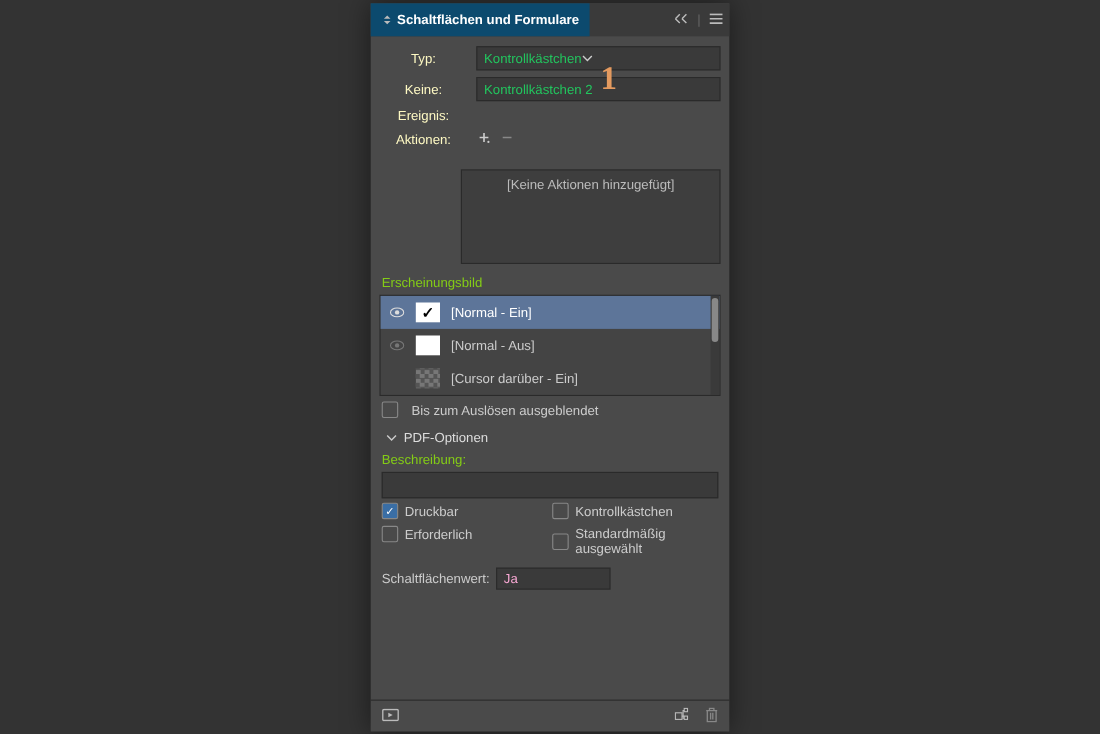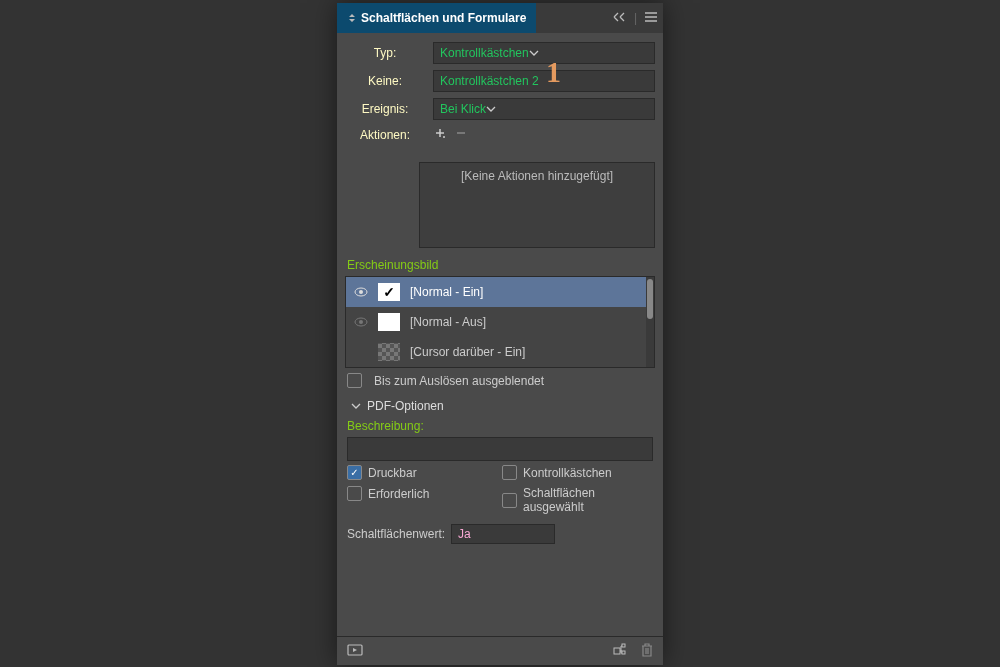--- a/index.html
+++ b/index.html
@@ -77,26 +77,20 @@
 
   <div class="row">
     <div class="lbl">Keine:</div>
     <div class="input">
       <span>Kontrollkästchen 2</span>
     </div>
   </div>
 
   <div class="row">
     <div class="lbl">Ereignis:</div>
-    <div class="select">
-      <span>Bei Klick</span>
-      <svg width="10" height="10" viewBox="0 0 10 10">
-          <path d="M1 3 L5 7 L9 3" stroke="#ccc" stroke-width="1.3" fill="none"></path>
-        </svg>
-    </div>
   </div>
 
   <div class="row indent">
     <div class="lbl">Aktionen:</div>
     <div class="action-icons">
       <span><svg width="14" height="14" viewBox="0 0 14 14">
             <path d="M7 3 V11 M3 7 H11" stroke="#ccc" stroke-width="1.5"></path>
             <circle cx="11" cy="11" r="1" fill="#ccc"></circle>
           </svg></span>
       <span><svg width="12" height="12" viewBox="0 0 12 12">
@@ -168,21 +162,21 @@
         <span>Erforderlich</span>
       </div>
     </div>
     <div class="col">
       <div class="opt">
         <div class="cbox"></div>
         <span>Kontrollkästchen</span>
       </div>
       <div class="opt">
         <div class="cbox"></div>
-        <span>Schaltflächen ausgewählt</span>
+        <span>Standardmäßig ausgewählt</span>
       </div>
     </div>
   </div>
 
   <div class="val-row">
     <div class="vlabel">Schaltflächenwert:</div>
     <div class="vinput"><span>Ja</span></div>
   </div>
 
   <div class="footer">

